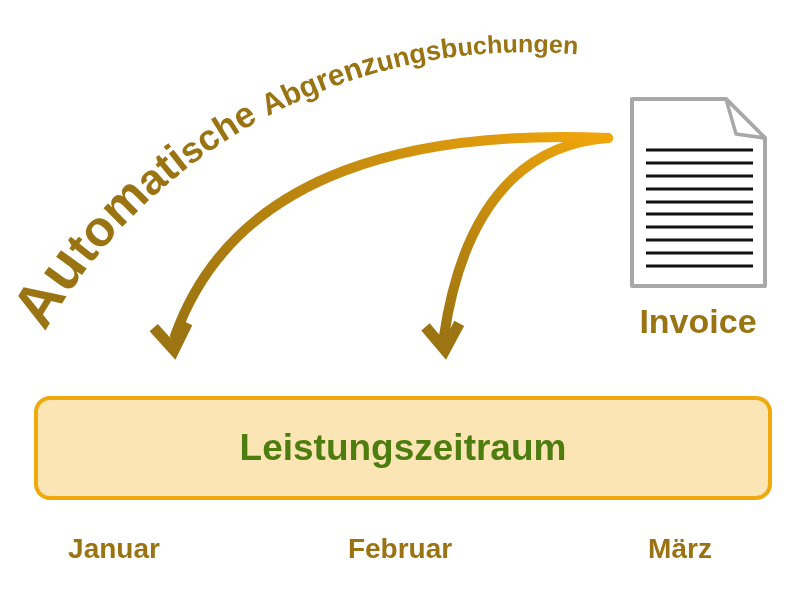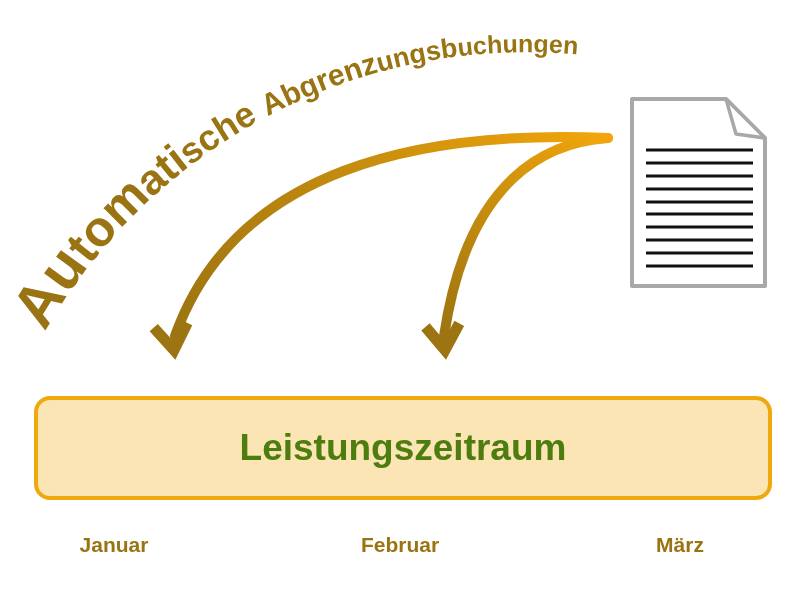--- a/index.html
+++ b/index.html
@@ -49,21 +49,21 @@
   .period-box .period-label {
     font-size: 37px;
     font-weight: bold;
     color: #4d7c0f;
   }
   .month-label {
     position: absolute;
     top: 533px;
     width: 160px;
     text-align: center;
-    font-size: 21px;
+    font-size: 28px;
     font-weight: bold;
     color: #9a7412;
   }
   .month-januar  { left: 34px; }
   .month-februar { left: 320px; }
   .month-maerz   { left: 600px; }
   .arc-title-text {
     font-family: "Liberation Sans", sans-serif;
     font-weight: bold;
     fill: #9a7412;
@@ -110,20 +110,21 @@
         <line x1="646" y1="202" x2="753" y2="202"></line>
         <line x1="646" y1="214" x2="753" y2="214"></line>
         <line x1="646" y1="227" x2="753" y2="227"></line>
         <line x1="646" y1="240" x2="753" y2="240"></line>
         <line x1="646" y1="253" x2="753" y2="253"></line>
         <line x1="646" y1="266" x2="753" y2="266"></line>
       </g>
     </g>
   </svg>
 
+  <div class="invoice-label">Invoice</div>
 
   <div class="period-box">
     <span class="period-label">Leistungszeitraum</span>
   </div>
 
   <div class="month-label month-januar">Januar</div>
   <div class="month-label month-februar">Februar</div>
   <div class="month-label month-maerz">März</div>
 
 </div>

